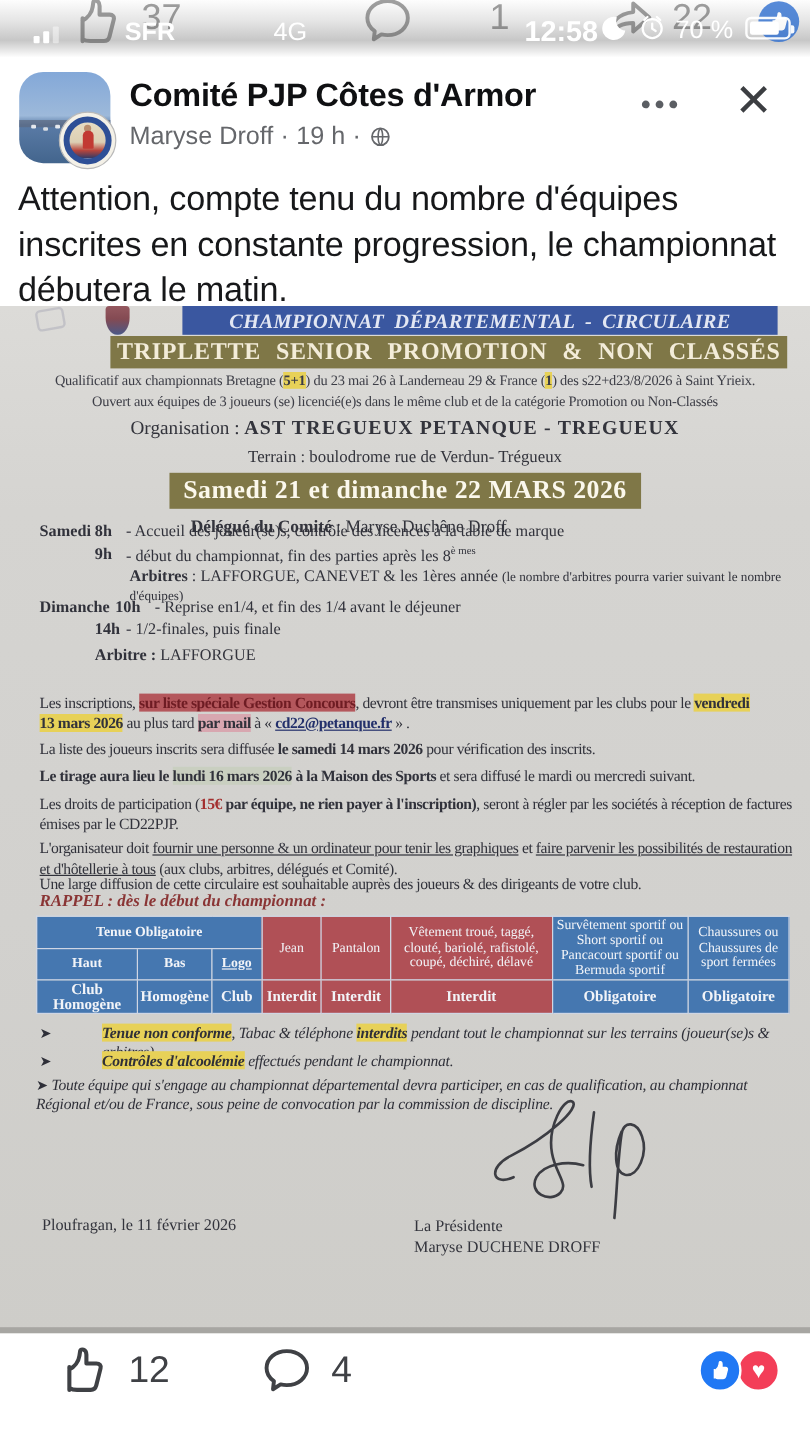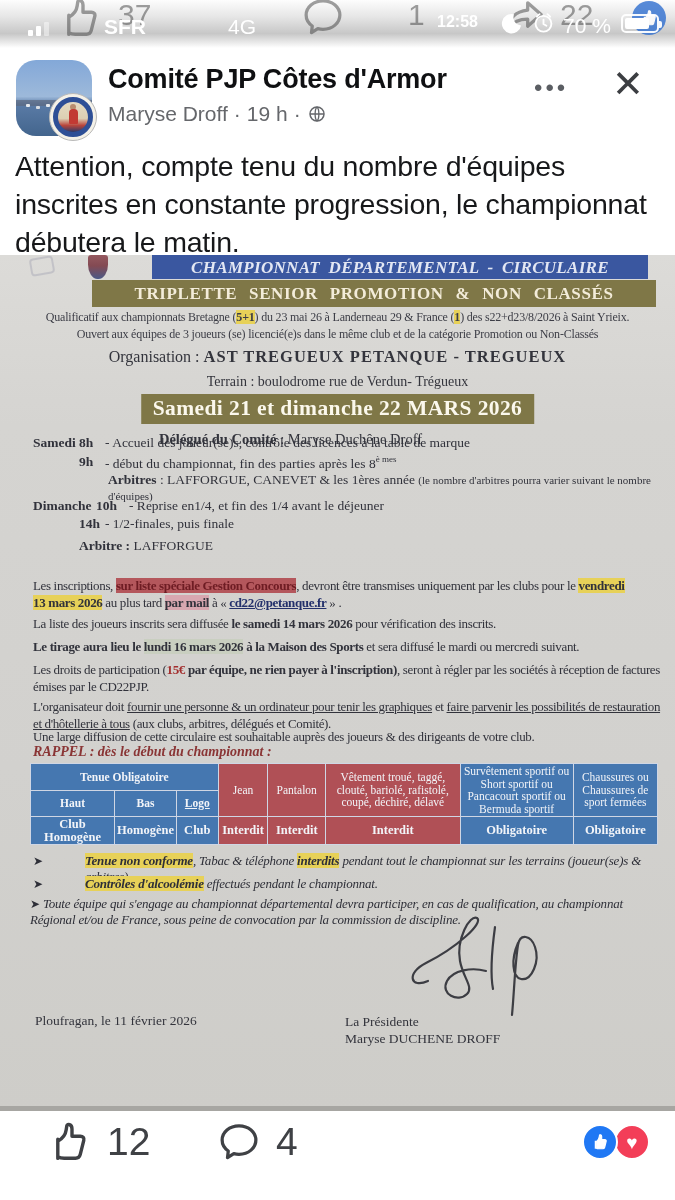--- a/index.html
+++ b/index.html
@@ -52,21 +52,21 @@
   .document::after { content:""; position:absolute; left:0; bottom:0; width:100%; height:5px; background:#a7a6a2; }
   .doc-logo1 { position:absolute; left:30px; top:2px; width:24px; height:18px; border:2px solid #b5b6be;
     border-radius:4px; transform:rotate(-10deg); opacity:.65; }
   .doc-logo2 { position:absolute; left:88px; top:0; width:20px; height:24px;
     background:linear-gradient(180deg,#8d4a52 0%,#7a3a44 45%,#3a4a7e 100%);
     border-radius:3px 3px 48% 48% / 3px 3px 60% 60%; opacity:.9; }
   .title1 { position:absolute; left:152px; top:0; width:496px; height:24px; background:#3a57a0;
     color:#e3e7f3; font-style:italic; font-weight:700; font-size:17px; text-align:center;
     line-height:25px; word-spacing:4px; overflow:hidden; letter-spacing:.3px; }
   .title2 { position:absolute; left:92px; top:25px; width:564px; height:27px; background:#7f7747;
-    color:#f3ecd9; font-weight:700; font-size:17px; text-align:center; line-height:27px;
+    color:#f3ecd9; font-weight:700; font-size:20px; text-align:center; line-height:27px;
     word-spacing:7px; letter-spacing:.6px; }
   .doc-small { position:absolute; left:0; width:675px; text-align:center; font-size:12px; letter-spacing:-.2px; color:#3c3d46; }
   .hl-y { background:#e7d158; font-weight:700; }
   .org-line { position:absolute; left:0; top:92px; width:675px; text-align:center; font-size:16px; color:#33343c; }
   .org-line b { font-size:16.5px; letter-spacing:1px; }
   .terrain-line { position:absolute; left:0; top:119px; width:675px; text-align:center; font-size:14px; }
   .date-bar { position:absolute; left:50%; top:139px; transform:translateX(-50%); background:#7f7747;
     color:#fbf8ec; font-weight:700; font-size:21.5px; padding:2px 12px 3px; letter-spacing:.4px; white-space:nowrap; }
   .delegate-line { position:absolute; left:0; top:176px; width:581px; text-align:center; font-size:14.5px; }
   .srow { position:absolute; left:33px; width:630px; font-size:13.5px; color:#31323b; }
@@ -97,21 +97,21 @@
   .bullet .arr { font-style:normal; font-size:12px; }
   .b-ind { left:33px; }
   .b-ind .btext { position:absolute; left:52px; top:0; width:572px; }
   .bullet .hl-y { font-weight:700; }
   .sig-wrap { position:absolute; left:398px; top:660px; width:175px; height:108px; }
   .doc-footer-left { position:absolute; left:35px; top:758px; font-size:13.5px; }
   .doc-footer-right { position:absolute; left:345px; top:758px; font-size:13.5px; line-height:17px; }
   
   .eng { position:absolute; top:1112px; left:0; width:675px; height:88px; background:#fff; }
   .eng .cluster { position:absolute; top:6px; display:flex; align-items:center; gap:14px; cursor:pointer; }
-  .eng .cnt { font-size:39px; color:#3f4145; }
+  .eng .cnt { font-size:31px; color:#3f4145; }
   .react { position:absolute; top:12px; width:36px; height:36px; border-radius:50%;
     display:flex; align-items:center; justify-content:center; border:2px solid #fff; cursor:pointer; }
   .react.like { left:582px; background:#2078f4; z-index:2; }
   .react.love { left:614px; background:#f33e58; }
   .react .heart { color:#fff; font-size:19px; line-height:1; }
   .hidden-defs { position:absolute; width:0; height:0; overflow:hidden; }
 </style>
 </head>
 <body>
 
@@ -170,21 +170,21 @@
         </svg>
       </span>
 
     <span class="sig-bars">
       <i style="left:0; height:6px;"></i>
         <i style="left:8px; height:10px;"></i>
         <i style="left:16px; height:14px; opacity:.45;"></i>
     </span>
     <span class="sb-white" style="left:104px; top:15px; font-size:21px;">SFR</span>
     <span class="sb-white" style="left:228px; top:15px; font-size:21px; font-weight:400;">4G</span>
-    <span class="sb-white" style="left:437px; top:13px; font-size:16px;">12:58</span>
+    <span class="sb-white" style="left:437px; top:13px; font-size:24px;">12:58</span>
     <span class="sb-white" style="left:499px; top:11px; color:#fff;">
       <svg class="ic" width="25" height="25" style="color:#fff">
           <use href="#i-moon"></use>
         </svg>
       </span>
     <span class="sb-white" style="left:531px; top:10px;">
       <svg class="ic" width="25" height="25" style="color:#fff">
           <use href="#i-alarm"></use>
         </svg>
       </span>

